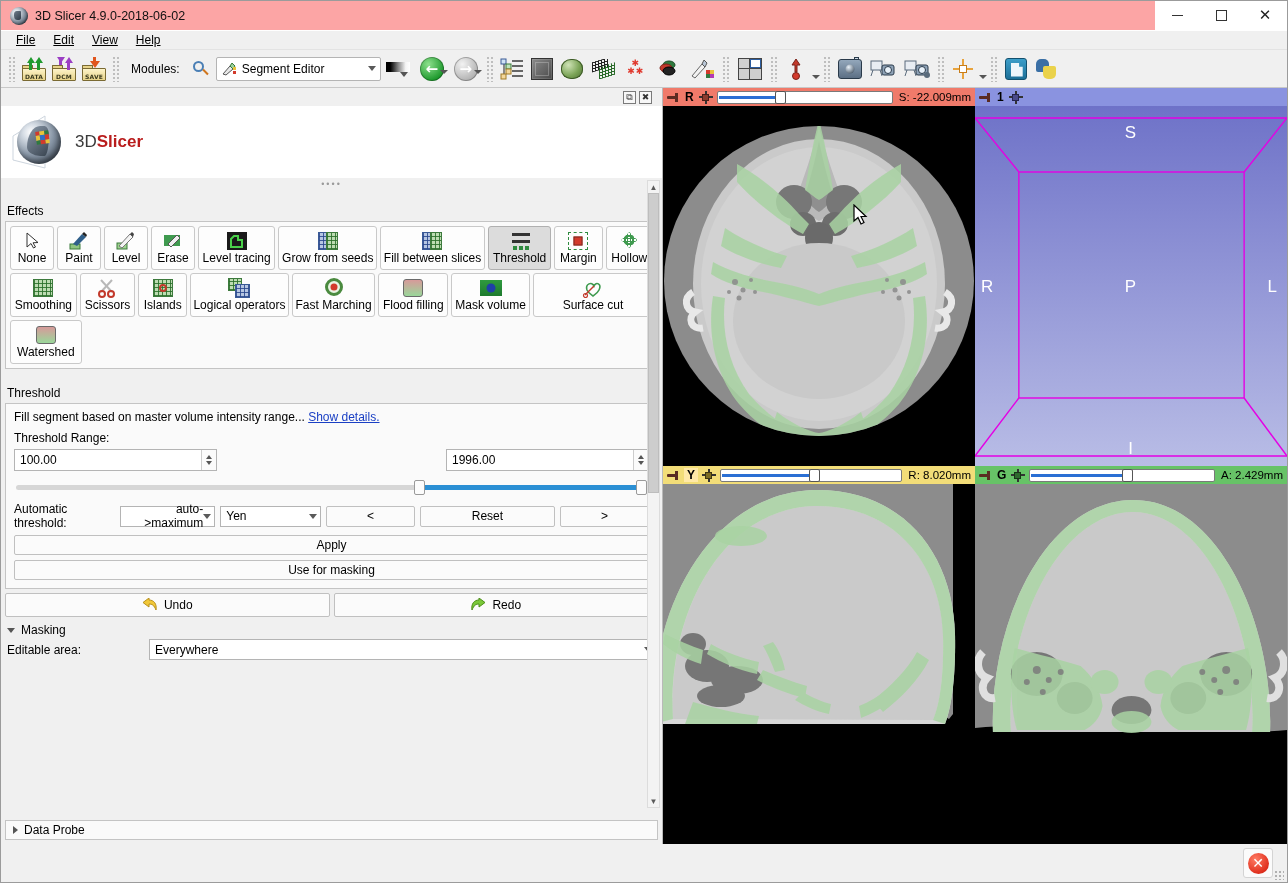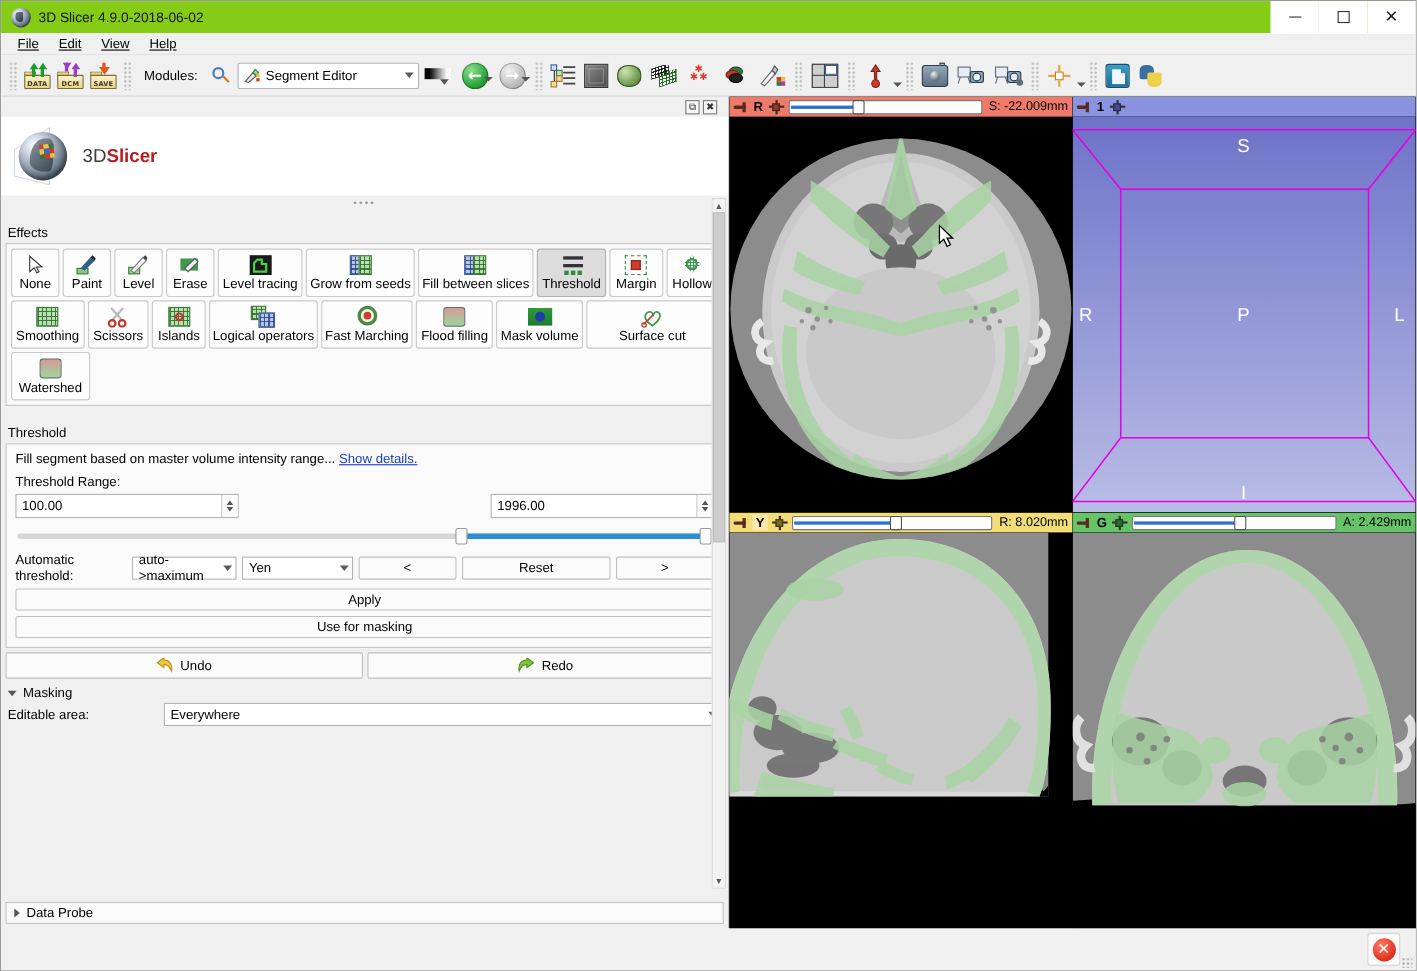--- a/index.html
+++ b/index.html
@@ -15,21 +15,21 @@
   }
   
   #app {
     position:absolute; left:0; top:0; width:1288px; height:883px;
     border:1px solid #9b9b9b;
     background:#f0f0f0;
     display:flex; flex-direction:column;
   }
   
   .titlebar {
-    height:30px; background:#84cc16; display:flex; align-items:center;
+    height:30px; background:#fca5a5; display:flex; align-items:center;
     flex:0 0 30px; border-bottom:1px solid #ffffff;
   }
   .titlebar .app-icon {
     width:18px; height:18px; margin:0 7px 0 9px; flex:0 0 18px;
     border-radius:50%;
     background:
       radial-gradient(circle at 34% 32%, #ffffff 0%, #cfd6de 22%, #7d8a99 55%, #4d5a68 80%);
     box-shadow:inset -1px -1px 2px rgba(0,0,0,.45);
     position:relative;
   }
@@ -847,21 +847,21 @@
 
           <div class="dual-slider">
             <div class="track"></div>
             <div class="fill" style="left:64%; right:0.8%;"></div>
             <div class="handle" style="left:63%;"></div>
             <div class="handle" style="right:0;"></div>
           </div>
 
           <div class="auto-row">
             <div class="lbl">Automatic threshold:</div>
-            <div class="combo" style="width:102px;">
+            <div class="combo" style="width:102px;text-align:right;">
               <span>auto-&gt;maximum</span>
               <span class="caret"></span>
             </div>
             <div class="combo" style="width:108px;">
               <span>Yen</span>
               <span class="caret"></span>
             </div>
             <div class="btn" style="width:96px;">
                 <span>&lt;</span>
               </div>

